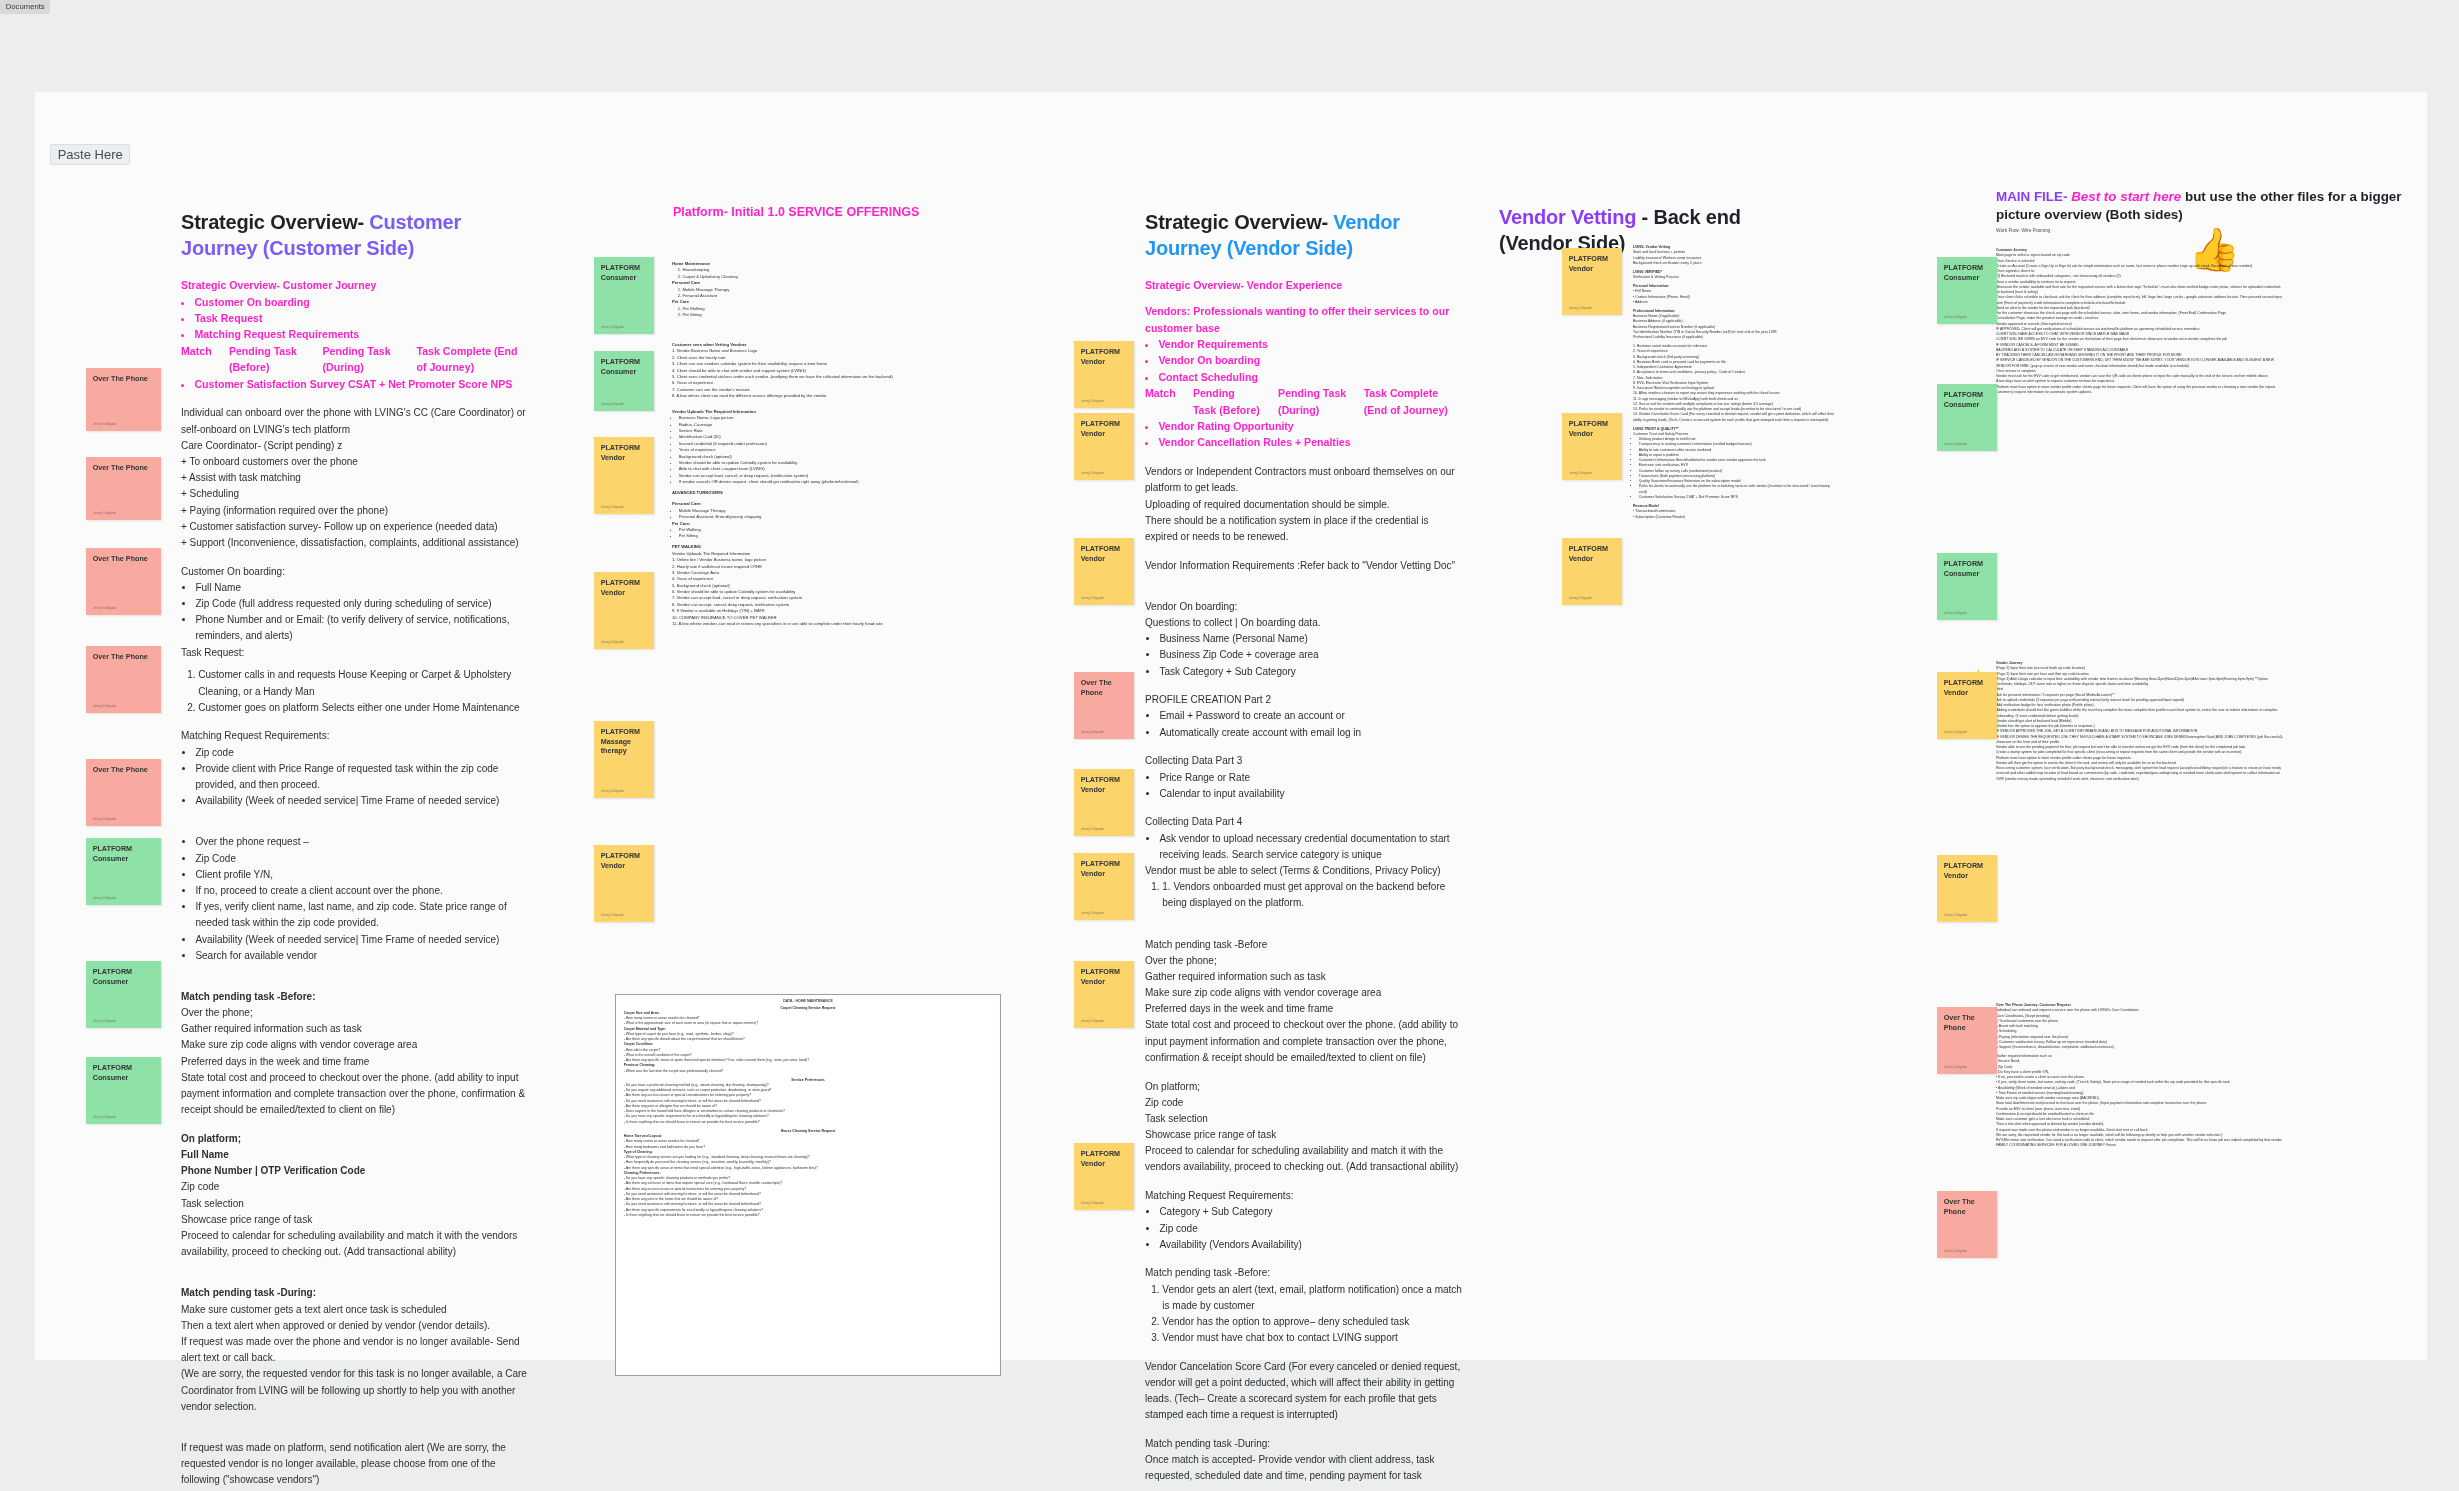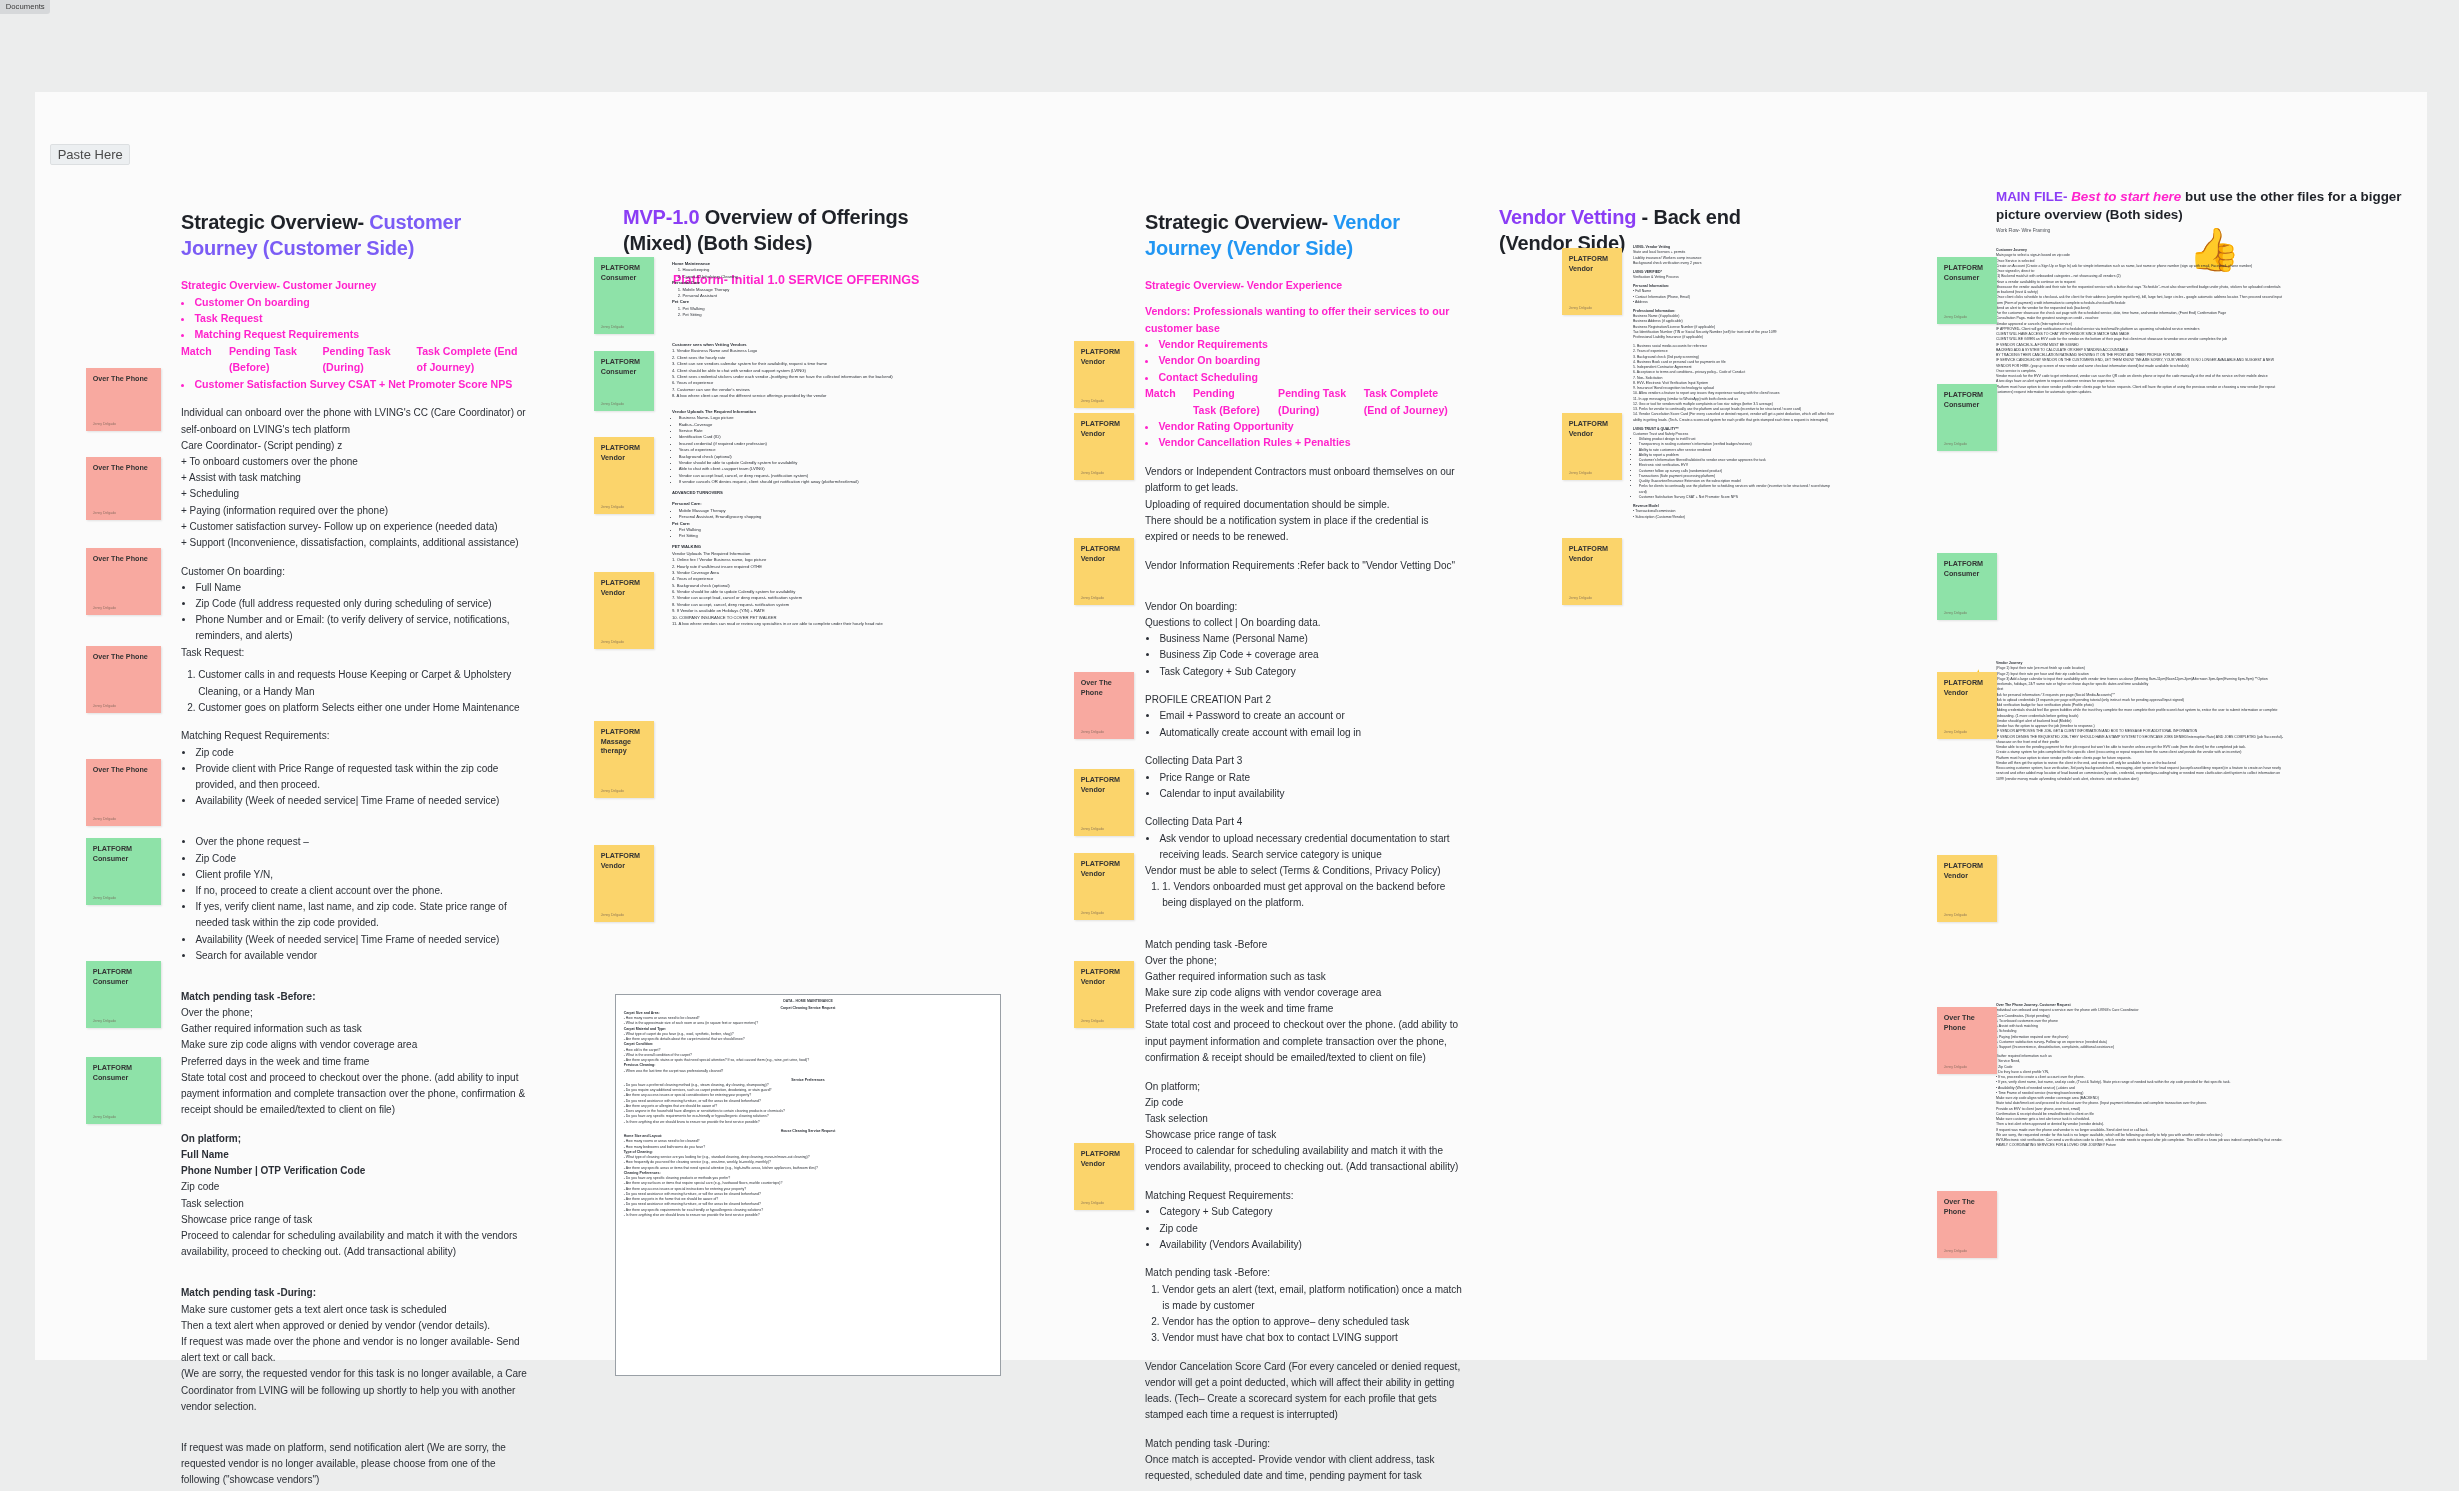--- a/index.html
+++ b/index.html
@@ -270,24 +270,20 @@
         <div class="sub">Jenny Delgado</div>
       </div>
       <div class="note green" style="left: 86px; top: 1057px; width: 75px; height: 67px;">
         <div>PLATFORM</div>
         <div>Consumer</div>
         <div class="sub">Jenny Delgado</div>
       </div>
     </div>
 
   <div class="col" style="left:623px; top:204px; width:307px;">
-    <div class="h1">
-      <span class="accent-violet">MVP-1.0</span>
-      <span class="plain">Overview of Offerings  (Mixed) (Both Sides)</span>
-    </div>
     <div class="mid-title" style="margin-left:50px;">Platform- Initial 1.0 SERVICE OFFERINGS</div>
   </div>
 
   <div class="col" style="left:672px; top:261px; width:279px;">
     <div class="tiny" id="c2-offerings">
         <p class="bt">Home Maintenance</p>
         <p style="padding-left: 5.8px;">  1. Housekeeping</p>
         <p style="padding-left: 5.8px;">  2. Carpet &amp; Upholstery Cleaning</p>
         <p class="bt">Personal Care</p>
         <p style="padding-left: 5.8px;">  1. Mobile Massage Therapy</p>

